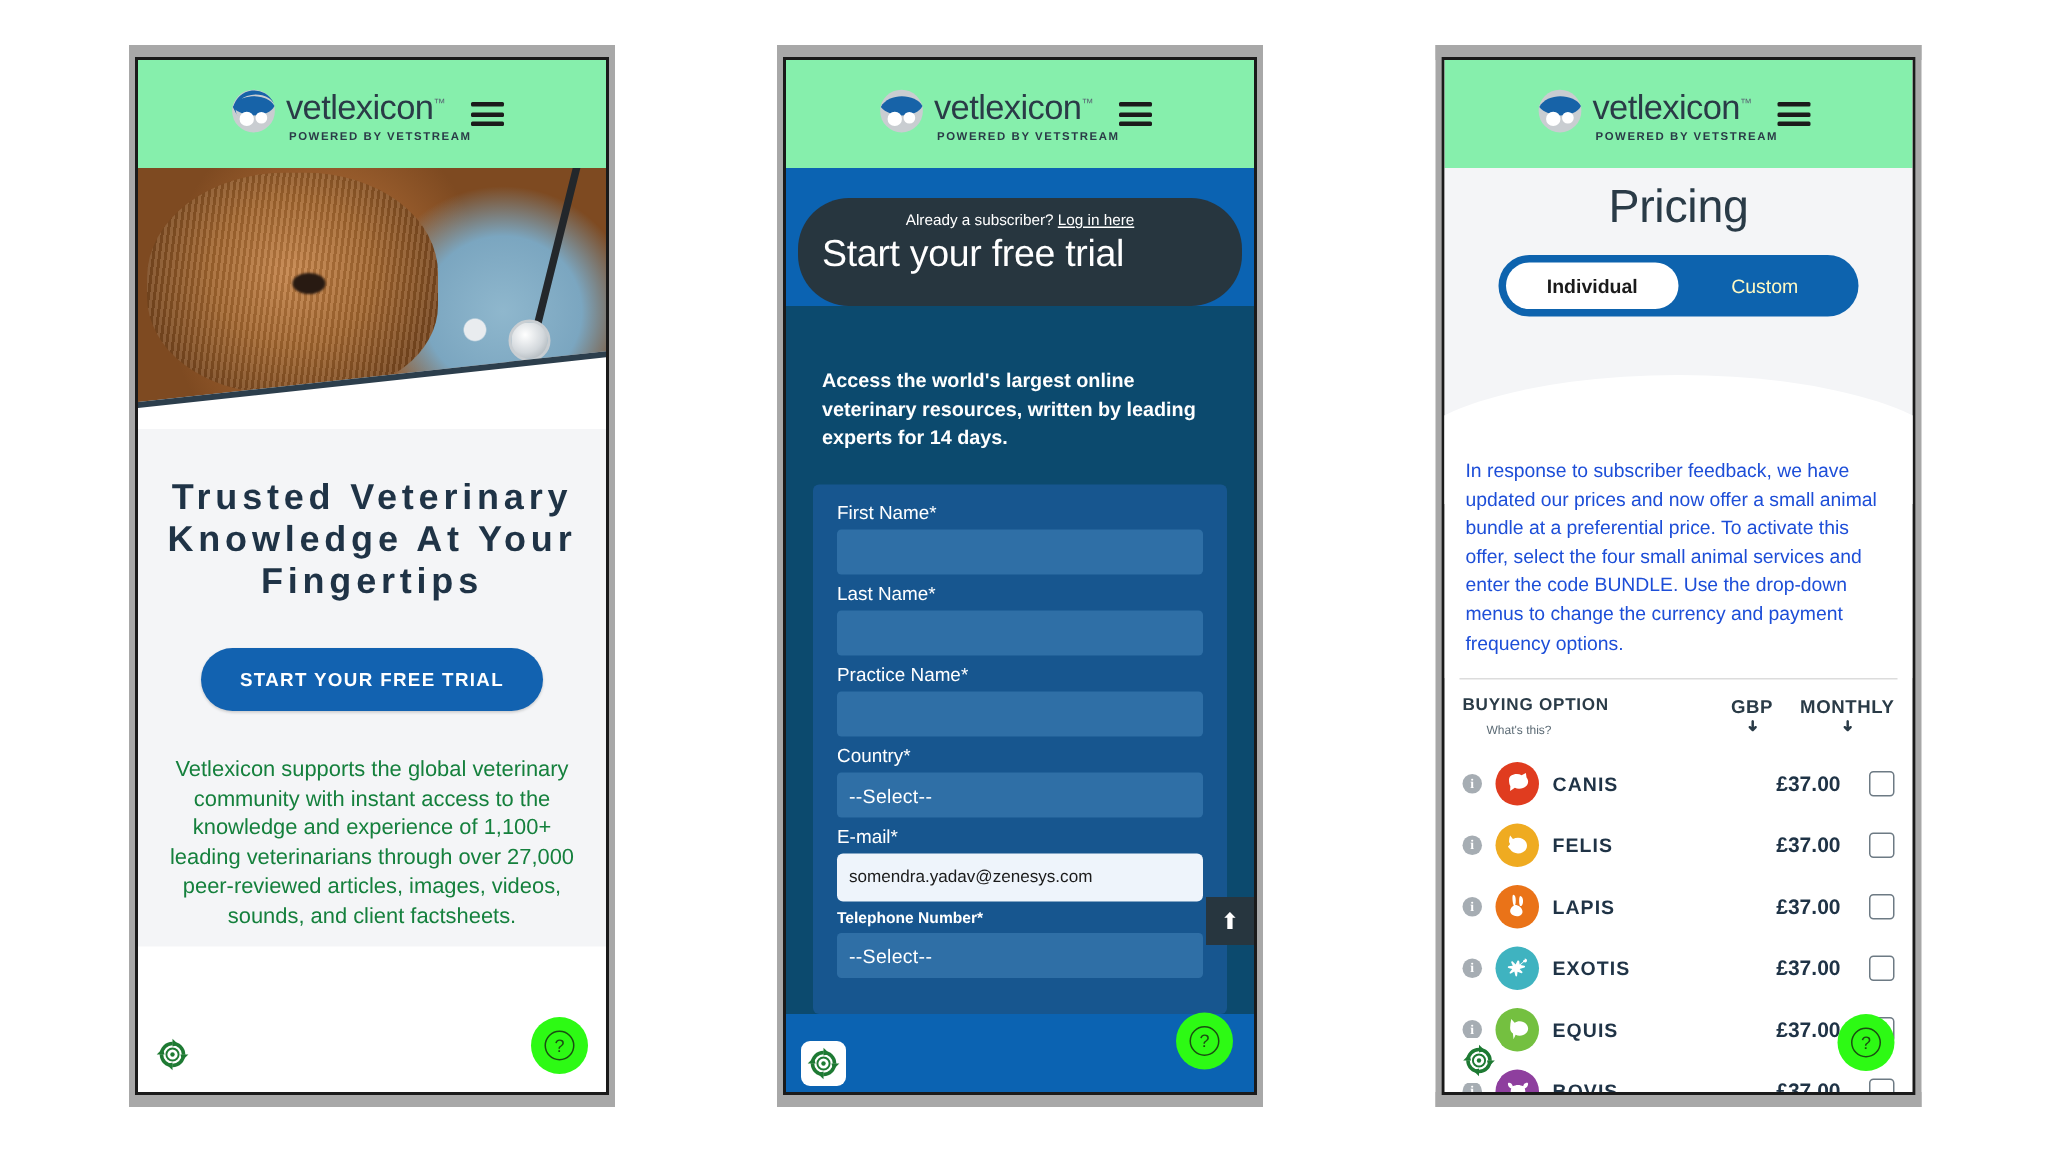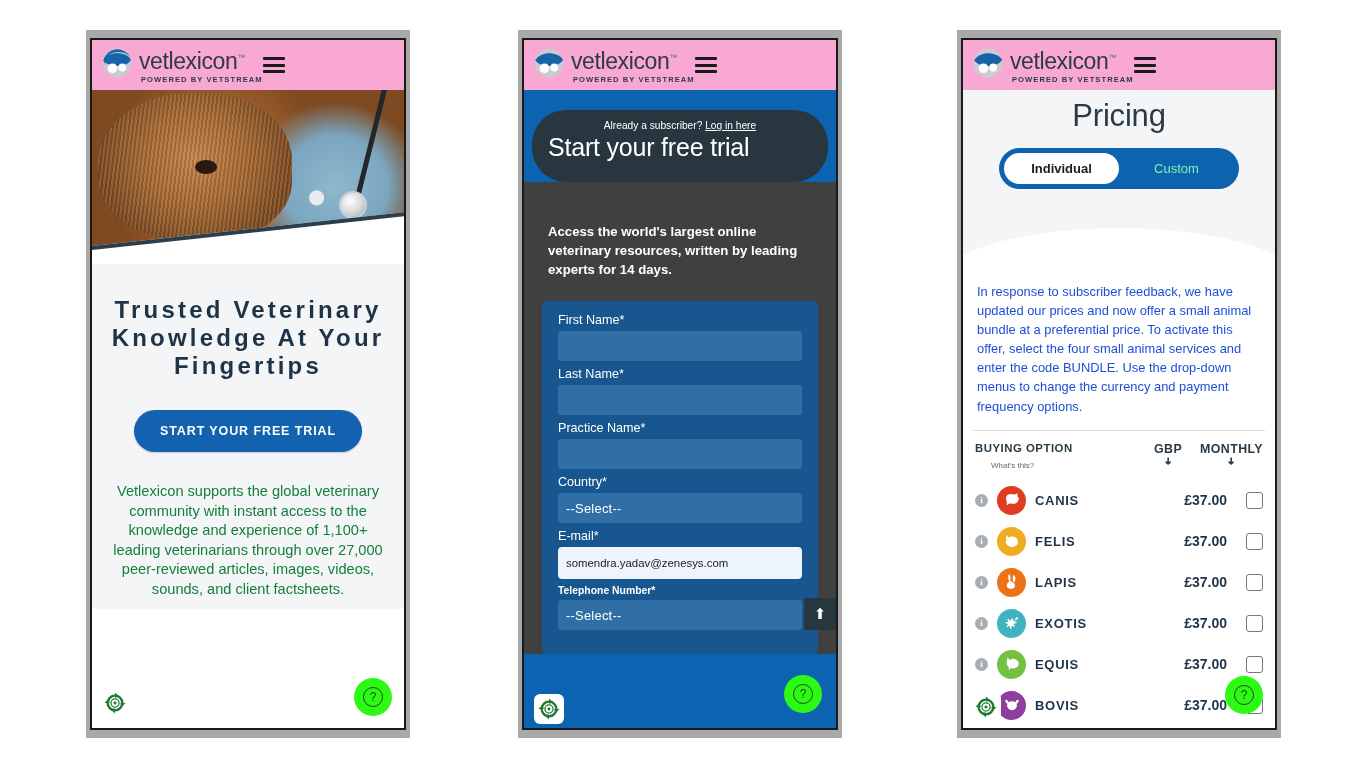--- a/index.html
+++ b/index.html
@@ -45,25 +45,25 @@
     left: 4px; top: 8px;
     width: 316px; height: 692px;
     background: #ffffff;
     border: 2px solid #1a1a1a;
     overflow: hidden;
   }
 
   
   .site-header {
     position: relative;
-    height: 50px;
-    background: #f9a8d4;
+    height: 72px;
+    background: #86efac;
     display: flex;
     align-items: center;
-    justify-content: flex-start;
+    justify-content: center;
     padding: 0 16px 0 10px;
     z-index: 30;
   }
   .brand { display: flex; align-items: flex-start; gap: 7px; }
   .brand-mark { width: 30px; height: 30px; flex: none; margin-top: 2px; }
   .brand-text { display: flex; flex-direction: column; }
   .brand-word {
     font-size: 23px; font-weight: 400; color: #2a3b47;
     letter-spacing: -0.4px; line-height: 23px;
     position: relative;
@@ -187,21 +187,21 @@
   }
   .p2-already a { color: #ffffff; text-decoration: underline; }
   .p2-title {
     margin-top: 2px;
     font-size: 25px;
     font-weight: 400;
     color: #ffffff;
     letter-spacing: -0.2px;
   }
   .p2-blue {
-    background: #404040;
+    background: #0c4a6e;
     padding: 40px 0 0;
     position: relative;
     min-height: 470px;
   }
   .p2-lead {
     padding: 0 24px;
     font-size: 13.2px; font-weight: 700;
     color: #ffffff;
     line-height: 19px;
   }
@@ -277,21 +277,21 @@
     background: #0d63ae;
     border-radius: 24px;
     padding: 5px;
     width: 240px;
   }
   .p3-toggle-opt {
     flex: 1; text-align: center;
     font-size: 13px;
     padding: 8px 0;
     border-radius: 20px;
-    color: #86efac;
+    color: #fef9c3;
     cursor: pointer;
   }
   .p3-toggle-opt.active {
     background: #ffffff;
     color: #1b1b1b;
     font-weight: 700;
   }
   .p3-curve {
     position: absolute;
     left: -10%; bottom: -48px;

